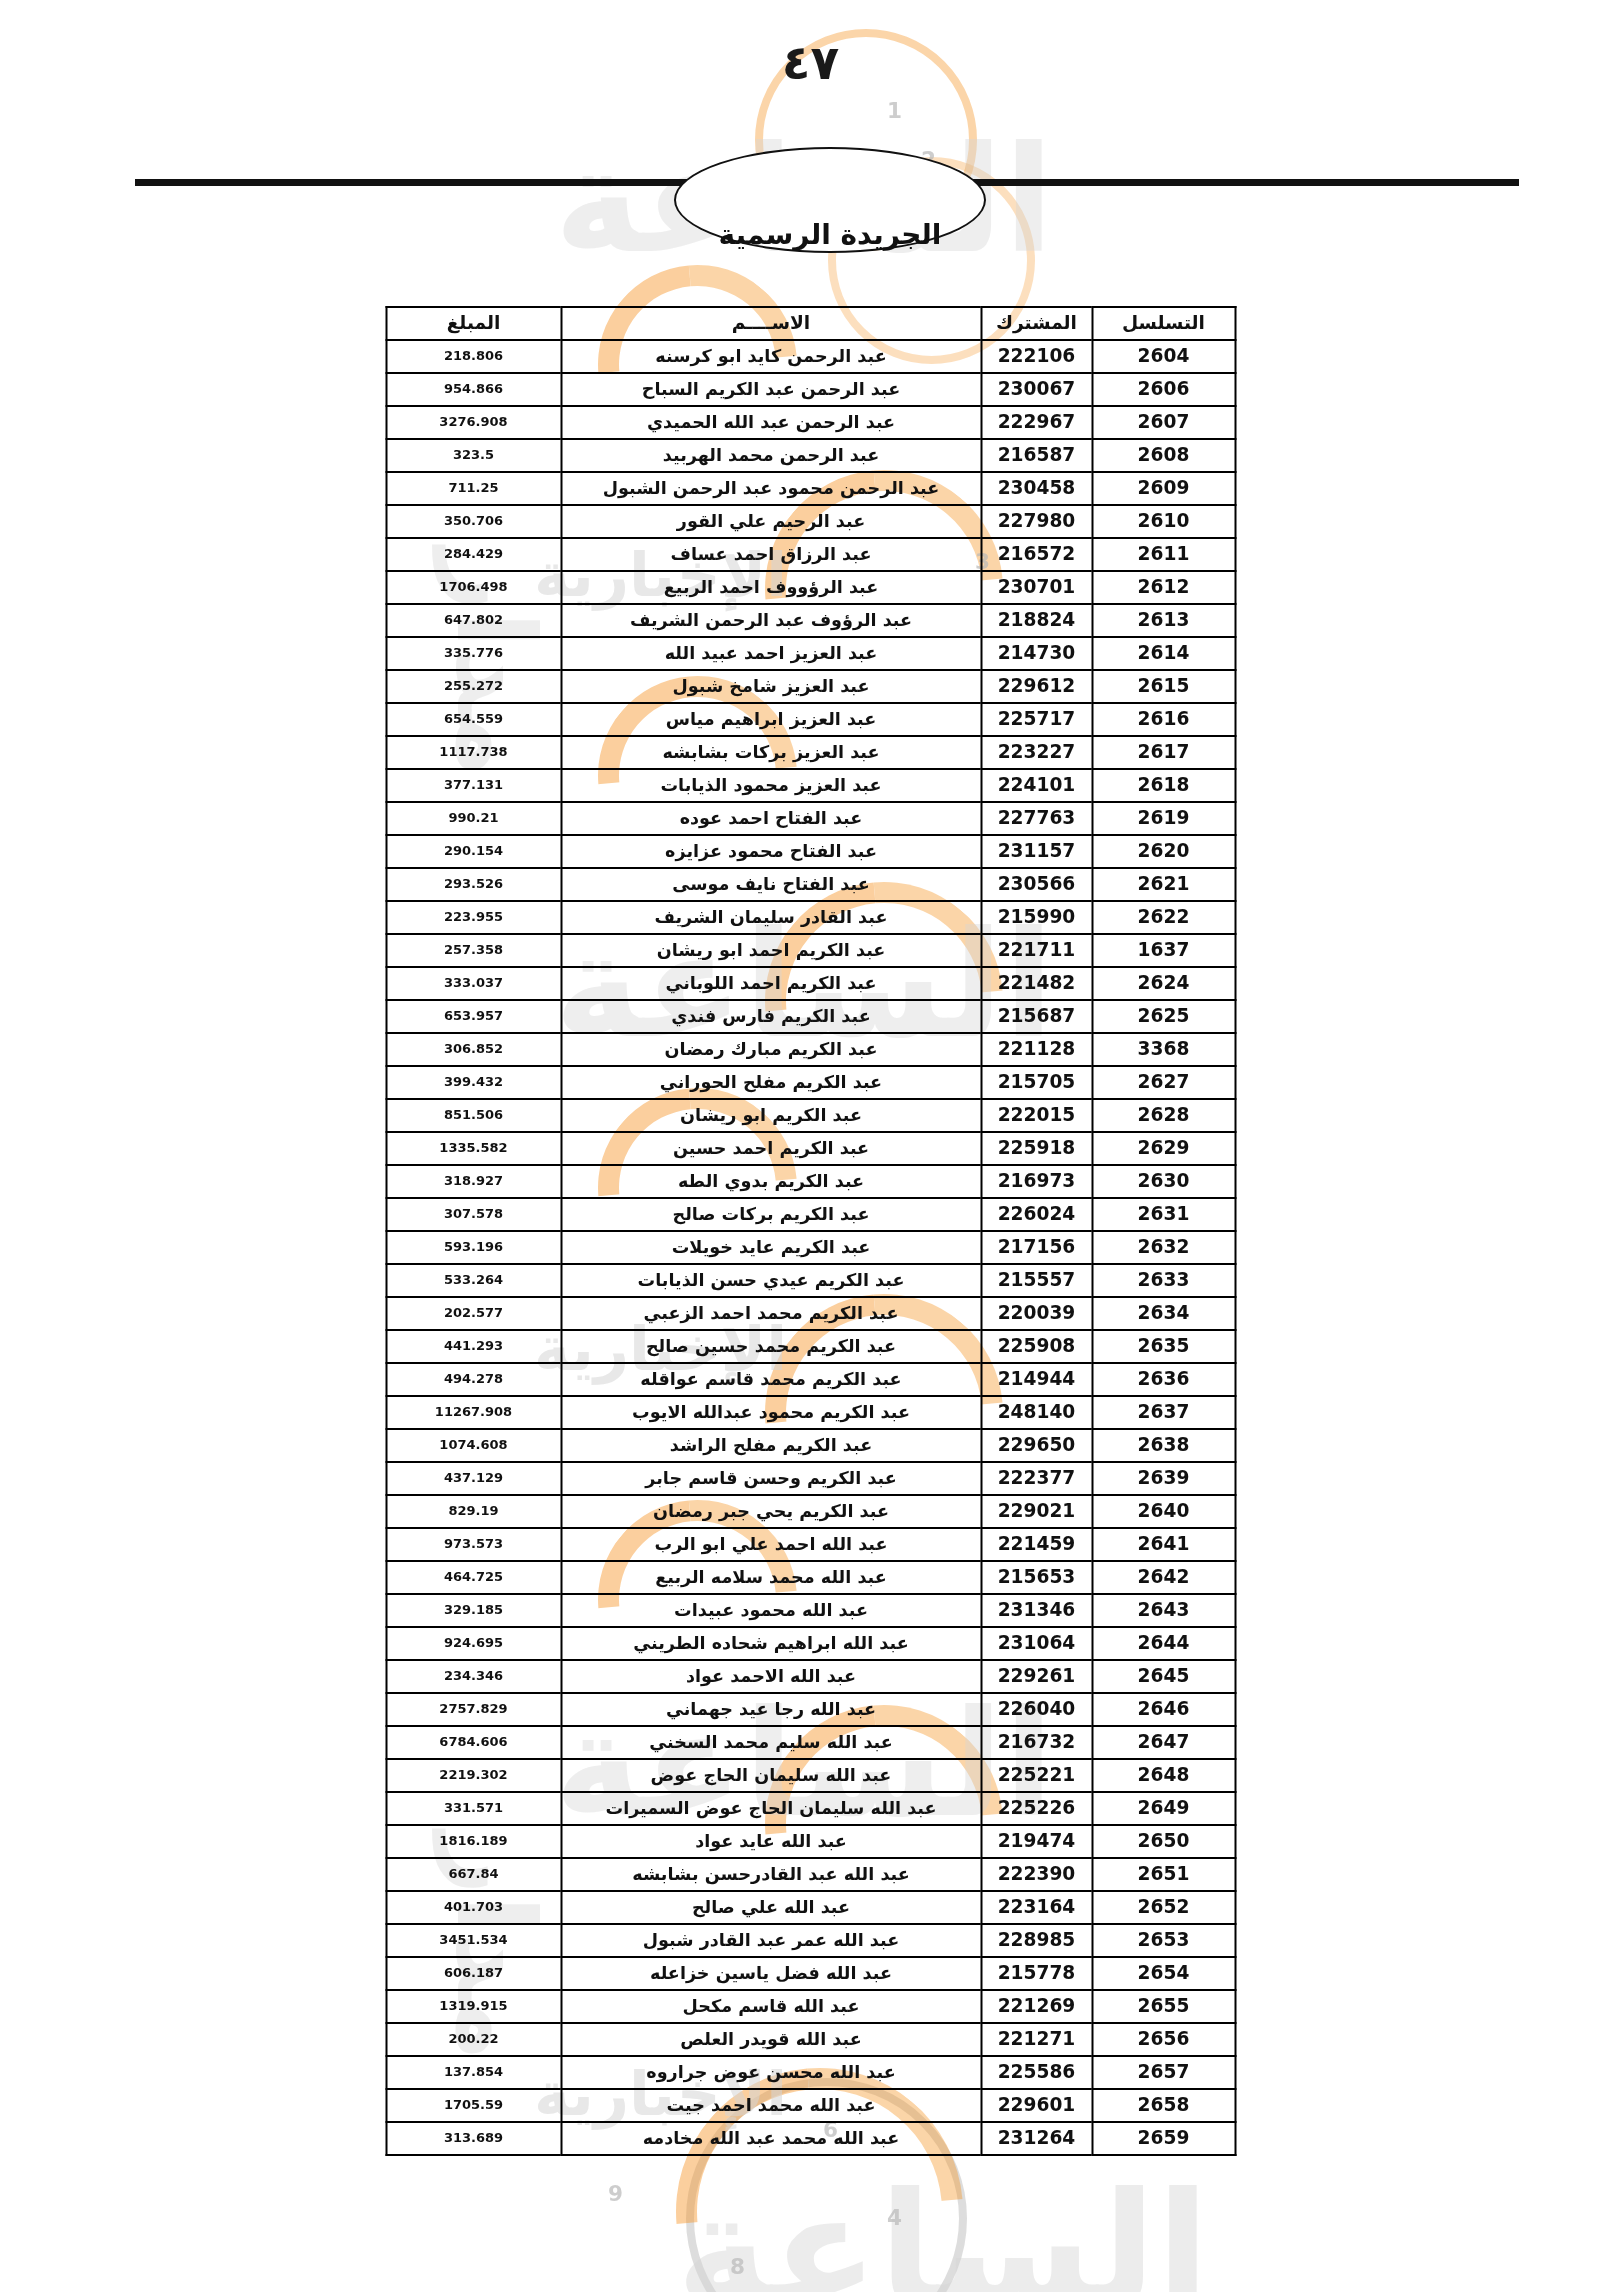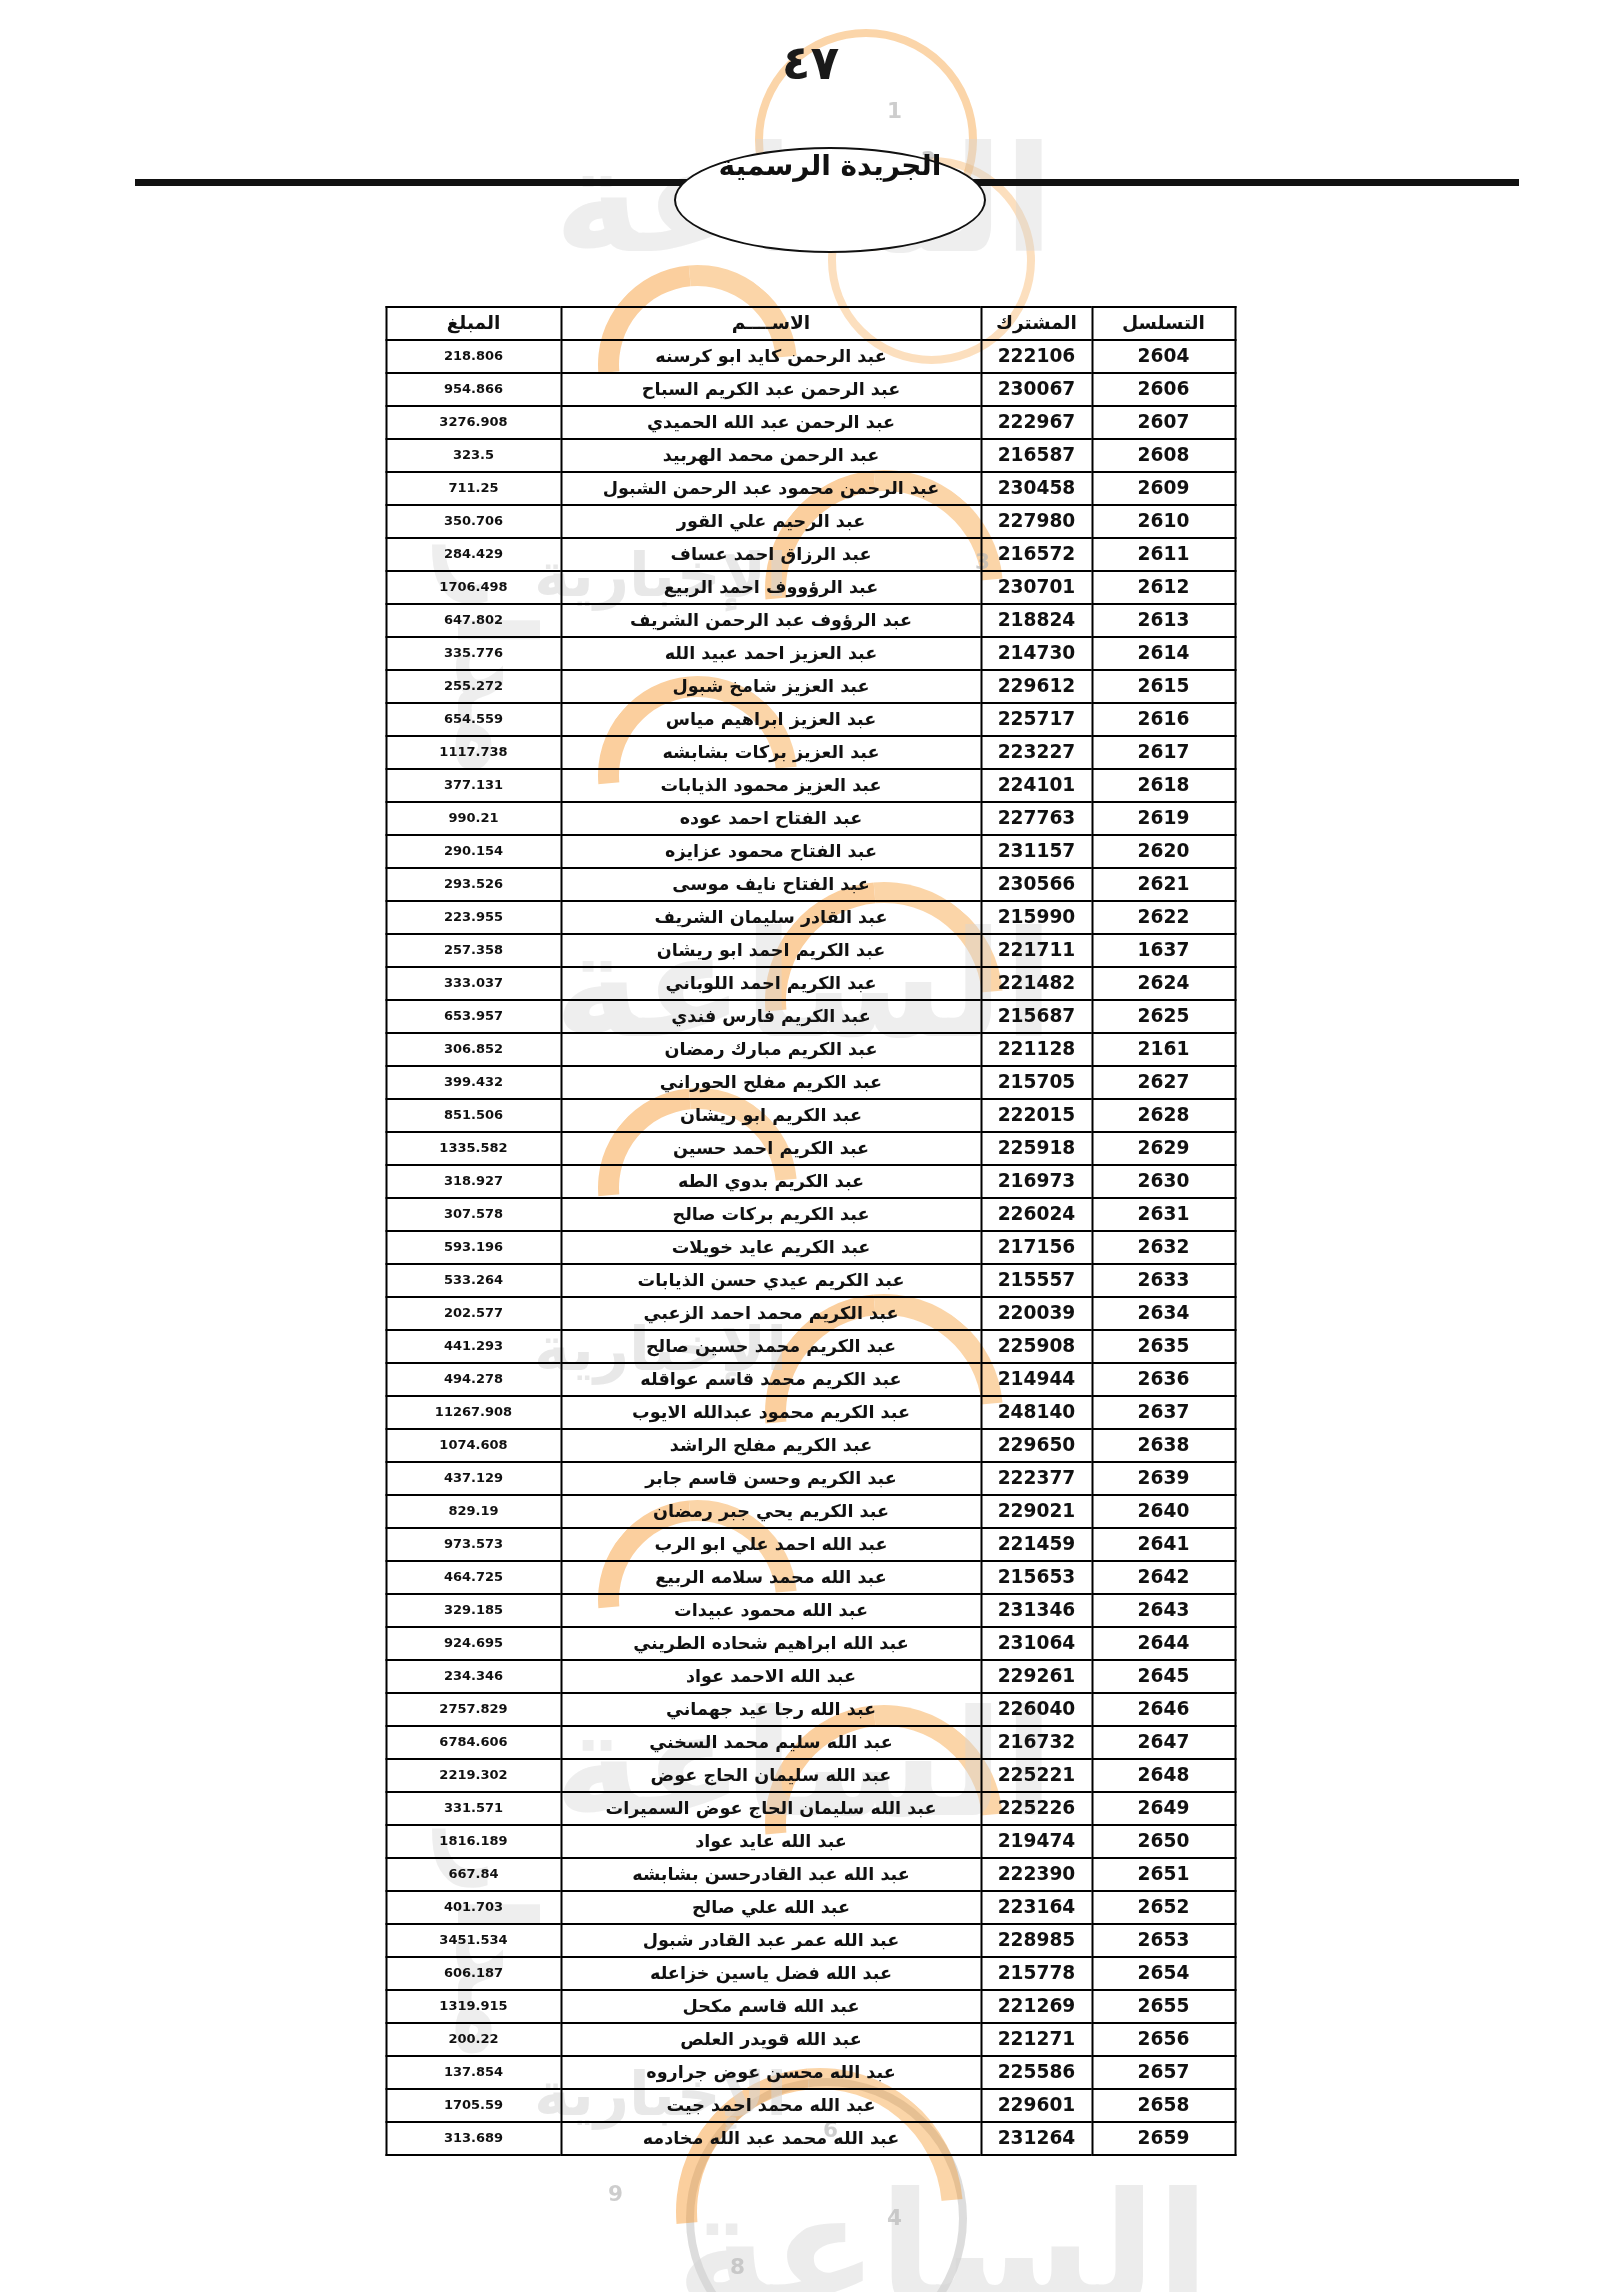--- a/index.html
+++ b/index.html
@@ -35,21 +35,21 @@
     position:absolute; top:35px; left:0; width:100%;
     text-align:center; font-size:47px; font-weight:bold; color:#1a1a1a;
   }
   .banner-rule {
     position:absolute; top:179px; left:135px; width:1384px; height:6.9px;
     background:#111111;
   }
   .banner-oval {
     position:absolute; top:147px; left:674px; width:308px; height:102px;
     border:2.9px solid #111111; border-radius:50%; background:#ffffff;
-    display:flex; align-items:flex-start; justify-content:center;
+    display:flex; align-items:flex-end; justify-content:center;
   }
   .banner-title { font-size:28px; font-weight:bold; color:#111111; direction:rtl; }
   
   .gazette-table {
     position:absolute; top:306px; left:50%; transform:translateX(-50%);
     border-collapse:collapse; direction:rtl; table-layout:fixed;
     width:849px; background:transparent;
   }
   .gazette-table th, .gazette-table td {
     border:2px solid #000000;
@@ -273,21 +273,21 @@
           </tr>
 
           <tr>
             <td class="cell-serial">2625</td>
             <td class="cell-subscriber">215687</td>
             <td class="cell-name">عبد الكريم  فارس  فندي</td>
             <td class="cell-amount">653.957</td>
           </tr>
 
           <tr>
-            <td class="cell-serial">2161</td>
+            <td class="cell-serial">3368</td>
             <td class="cell-subscriber">221128</td>
             <td class="cell-name">عبد الكريم  مبارك  رمضان</td>
             <td class="cell-amount">306.852</td>
           </tr>
 
           <tr>
             <td class="cell-serial">2627</td>
             <td class="cell-subscriber">215705</td>
             <td class="cell-name">عبد الكريم  مفلح الحوراني</td>
             <td class="cell-amount">399.432</td>

